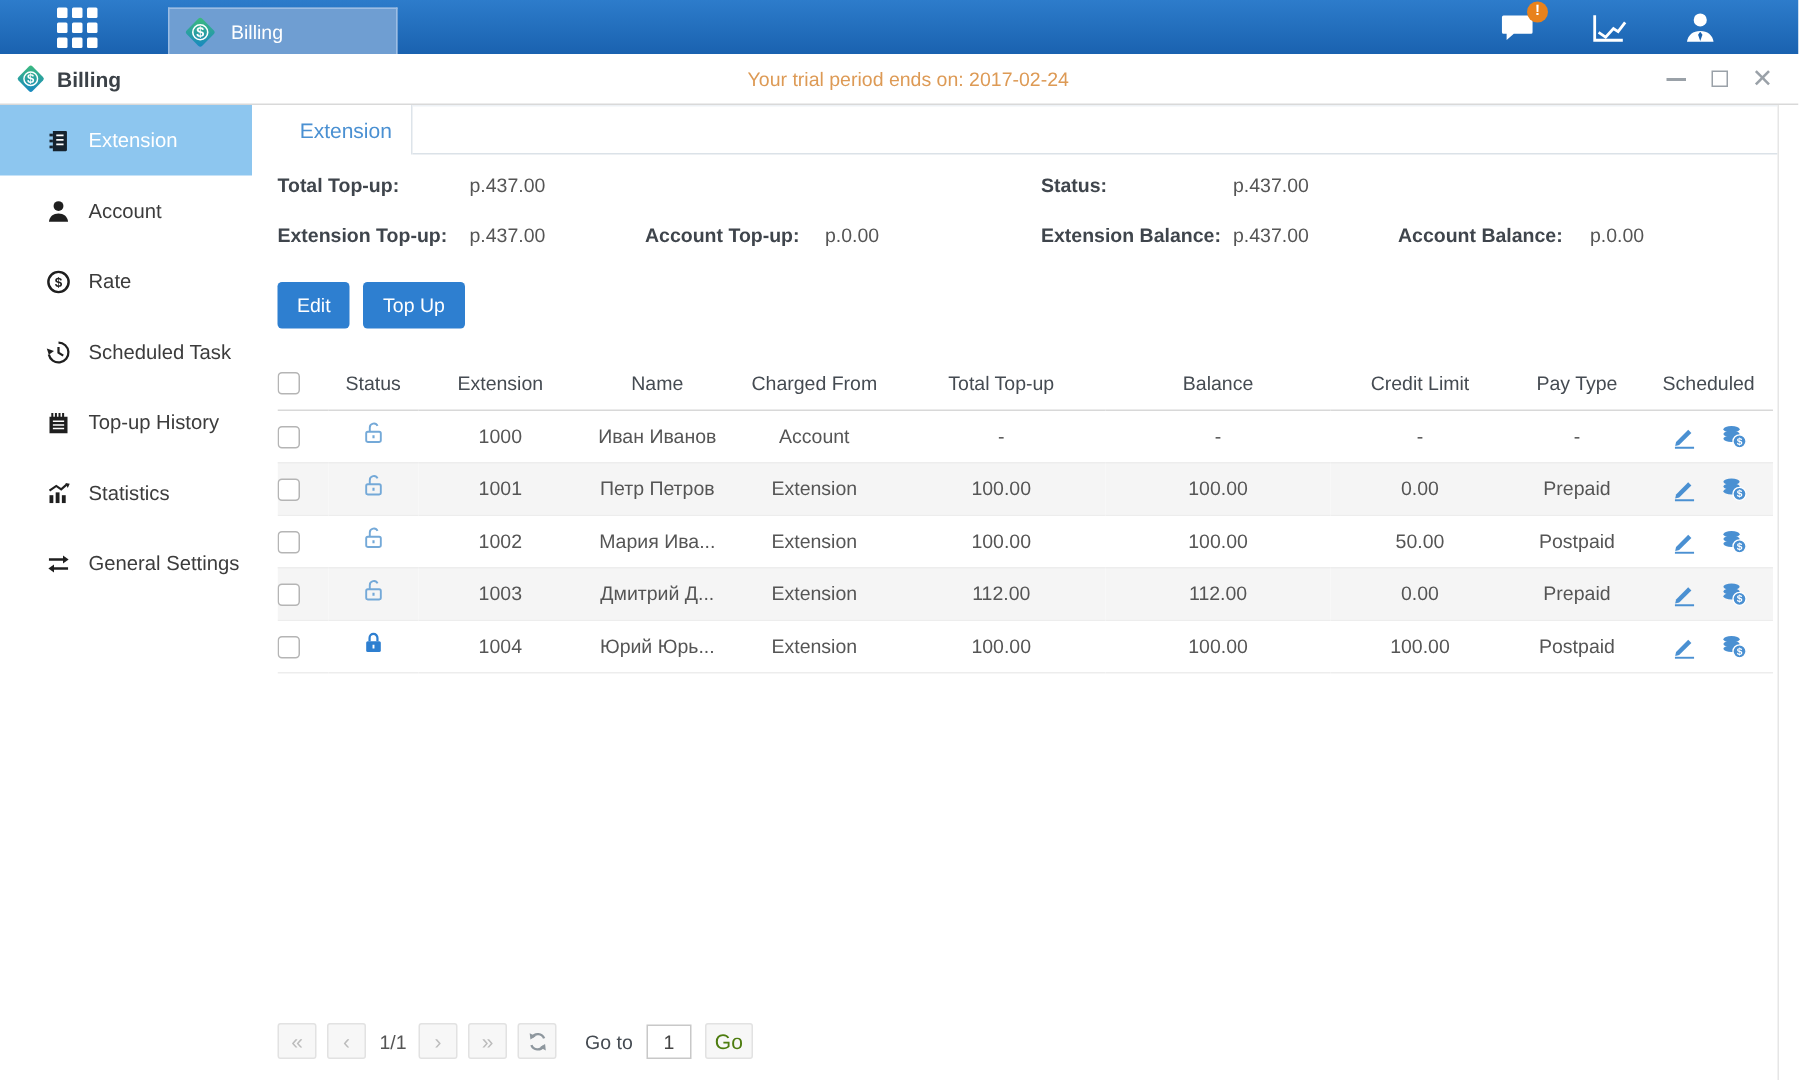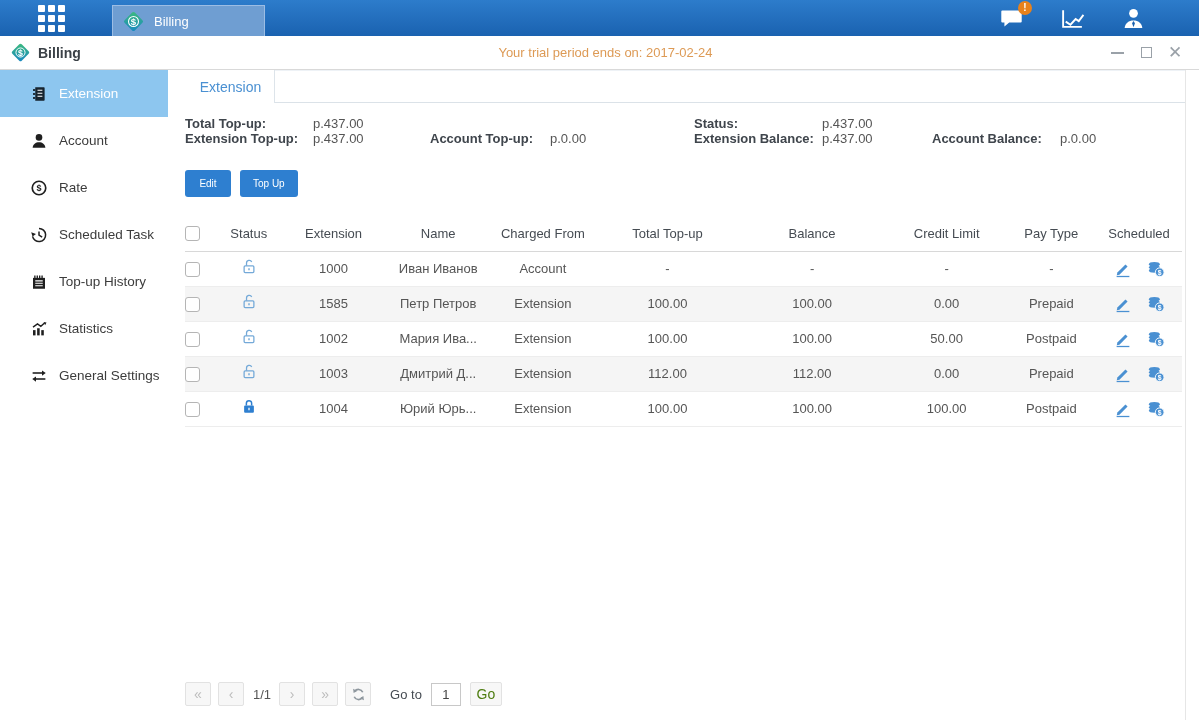--- a/index.html
+++ b/index.html
@@ -56,27 +56,27 @@
     width:1px; background:#e6e6e6; }
 
   .tabstrip { height:33px; display:flex; margin:0 14px 0 19px; }
   .tab { width:88px; display:flex; align-items:center; justify-content:center;
     color:#4a90d2; font-size:14px; background:#fff;
     border-right:1px solid #dde4ea; cursor:pointer; }
   .tab-rest { flex:1; border-top:1px solid #eef2f6; border-bottom:1px solid #dbe2e8; }
 
   .summary { margin-top:13px; padding-left:17px; display:grid;
     grid-template-columns:128px 117px 120px 144px 128px 110px 128px 1fr;
-    font-size:13px; align-items:center; }
+    row-gap:18px; font-size:13px; align-items:center; }
   .s-label { font-weight:bold; color:#3f454c; }
   .s-value { color:#555; }
 
   .btnrow { margin:24px 0 0 17px; display:flex; gap:9px; }
   .btn-primary { background:#2e7fd0; color:#fff; border:none; border-radius:3px;
-    font-size:10px; padding:8px 13px; min-width:46px; cursor:pointer; }
+    font-size:13px; padding:8px 13px; min-width:46px; cursor:pointer; }
 
   .table-wrap { margin:19px 17px 0 17px; flex:1; overflow:hidden; }
   table { width:100%; border-collapse:collapse; table-layout:fixed;
     font-size:13px; color:#555; }
   thead th { font-weight:normal; color:#454b52; height:35px;
     border-bottom:1px solid #d8d8d8; text-align:center; }
   tbody td { height:35px; border-bottom:1px solid #ededed; text-align:center; }
   tbody tr.stripe { background:#f5f5f5; }
   th.col-check, td.col-check { text-align:left; }
   .checkbox { display:inline-block; width:15px; height:15px; background:#fff;
@@ -349,21 +349,21 @@
                 </span>
               </td>
             </tr>
             <tr class="stripe">
               <td class="col-check"><span class="checkbox"></span></td>
               <td><span class="lock lock-open"><svg viewBox="0 0 24 24">
                     <rect x="5.5" y="10.5" width="13" height="9" rx="1.4" fill="none" stroke="currentColor" stroke-width="1.7"></rect>
                     <path d="M8.7 10.3V6.8a3.6 3.6 0 0 1 6.9-1.5" fill="none" stroke="currentColor" stroke-width="1.7"></path>
                     <path d="M12 13.6v2.6" stroke="currentColor" stroke-width="1.9"></path>
                   </svg></span></td>
-              <td>1585</td>
+              <td>1001</td>
               <td>Петр Петров</td>
               <td>Extension</td>
               <td>100.00</td>
               <td>100.00</td>
               <td>0.00</td>
               <td>Prepaid</td>
               <td>
                 <span class="ops">
                   <span class="op-icon"><svg viewBox="0 0 24 24" fill="currentColor">
                       <path d="M4.5 16.8L15.3 6l2.8 2.8L7.3 19.6l-3.6.8z"></path>

